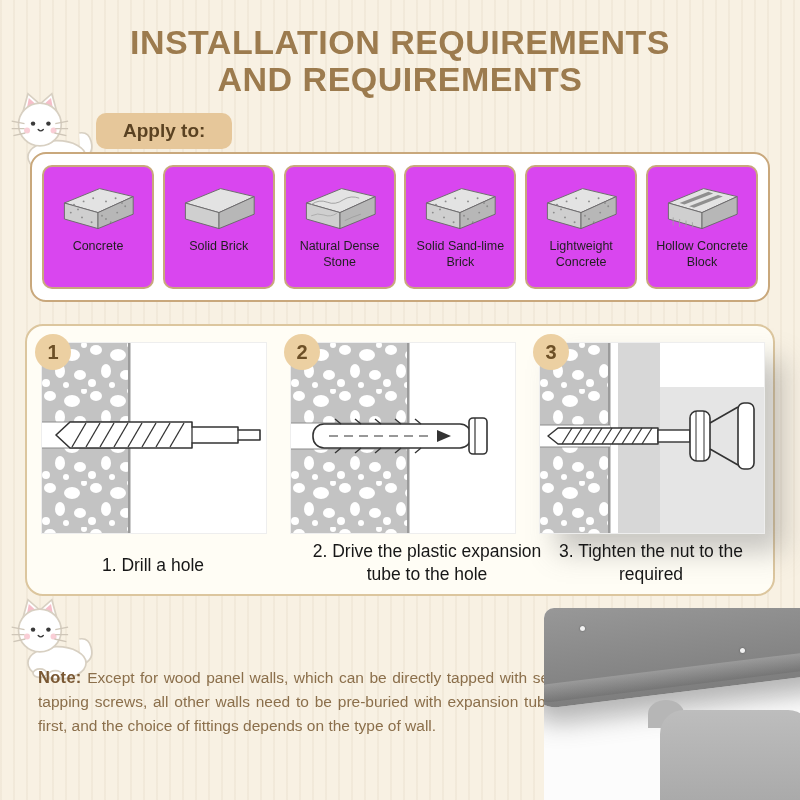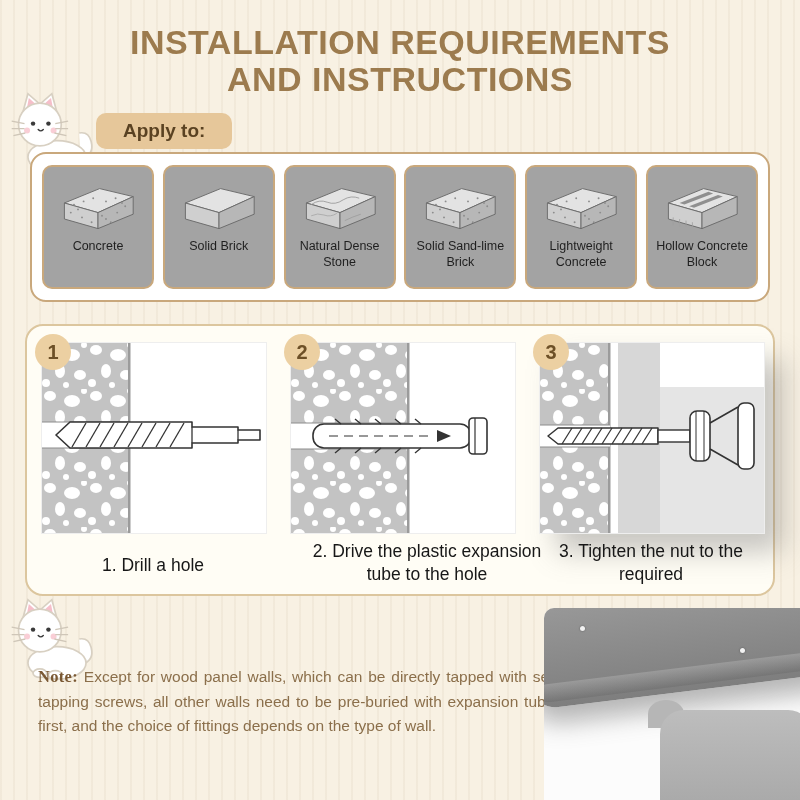--- a/index.html
+++ b/index.html
@@ -21,21 +21,21 @@
   .apply-badge{
     position:absolute;left:96px;top:113px;background:#e6c79a;color:#5a4222;
     font-weight:700;font-size:19px;padding:7px 27px;border-radius:10px;
   }
   .materials-panel{
     position:absolute;left:30px;top:152px;width:740px;height:150px;box-sizing:border-box;
     background:#fff;border:2px solid #c9a87c;border-radius:16px;
     display:flex;align-items:center;justify-content:space-between;padding:0 10px;
   }
   .material-card{
-    width:112px;height:124px;box-sizing:border-box;background:#a3a3a3;
+    width:112px;height:124px;box-sizing:border-box;background:#d946ef;
     border:2px solid #c9a87c;border-radius:10px;
     display:flex;flex-direction:column;align-items:center;padding-top:12px;
   }
   .material-icon{height:56px;display:flex;align-items:center;justify-content:center;}
   .material-label{font-size:12.5px;color:#1f1f1f;text-align:center;line-height:1.3;margin-top:3px;padding:0 3px;}
   .steps-panel{
     position:absolute;left:25px;top:324px;width:750px;height:272px;box-sizing:border-box;
     background:#fffdf5;border:2px solid #dcc69e;border-radius:18px;
   }
   .step-image{position:absolute;top:16px;width:224px;height:190px;background:#fff;border:1px solid #eee;}
@@ -47,21 +47,21 @@
     background:#ecd0a2;color:#6d5027;font-weight:700;font-size:20px;
     display:flex;align-items:center;justify-content:center;z-index:3;
   }
   .num1{left:8px;} .num2{left:257px;} .num3{left:506px;}
   .step-caption{position:absolute;width:244px;text-align:center;font-size:17.5px;color:#171717;line-height:1.3;}
   .cap1{left:4px;top:228px;} .cap2{left:253px;top:214px;margin-left:25px;} .cap3{left:502px;top:214px;text-align:center;}
   .note{
     position:absolute;left:38px;top:648px;width:524px;
     font-size:15.5px;line-height:1.58;color:#8b6f4b;text-align:justify;
   }
-  .note b{color:#7a5833;font-weight:800;font-size:16.5px;letter-spacing:.3px;font-family:Liberation Serif, serif;}
+  .note b{color:#7a5833;font-weight:800;font-size:16.5px;letter-spacing:.3px;}
   .photo{
     position:absolute;right:0;bottom:0;width:256px;height:192px;overflow:hidden;
     background:#fcfcfc;border-top-left-radius:10px;
   }
   .photo .slab{
     position:absolute;left:-20px;top:-36px;width:306px;height:120px;
     background:linear-gradient(180deg,#9d9d9d,#7e7e7e);
     border-radius:26px;transform:rotate(-7deg);
     box-shadow:0 16px 24px rgba(95,95,95,.45);
   }
@@ -135,21 +135,21 @@
       <use href="#blk-base"></use>
       <polygon points="22,26 58,12 64,14 28,28" fill="#8f8f8f"></polygon>
       <polygon points="34,30 70,16 76,18 40,32" fill="#8f8f8f"></polygon>
       <path d="M14,44 v10 M22,46 v10 M30,48 v8 M38,50 v7" stroke="#a0a0a0" stroke-width="1"></path>
     </symbol>
   </defs>
 </svg>
 
 <div class="page">
 
-  <h1 class="title"><span>INSTALLATION REQUIREMENTS</span><br><span>AND INSTRUCTIONS</span></h1>
+  <h1 class="title"><span>INSTALLATION REQUIREMENTS</span><br><span>AND REQUIREMENTS</span></h1>
 
   <div class="cat cat-top">
     <svg viewBox="0 0 110 100" width="94" height="90">
       <path d="M90,80 q16,-4 12,-20 q-3,-12 -14,-10" fill="#fff" stroke="#d8d0c2" stroke-width="2"></path>
       <ellipse cx="62" cy="78" rx="34" ry="19" fill="#fff" stroke="#d8d0c2" stroke-width="2"></ellipse>
       <polygon points="22,26 28,4 44,18" fill="#fff" stroke="#d8d0c2" stroke-width="2"></polygon>
       <polygon points="62,26 56,4 40,18" fill="#fff" stroke="#d8d0c2" stroke-width="2"></polygon>
       <polygon points="27,20 29,9 38,17" fill="#f6bfca"></polygon>
       <polygon points="57,20 55,9 46,17" fill="#f6bfca"></polygon>
       <circle cx="42" cy="40" r="25" fill="#fff" stroke="#d8d0c2" stroke-width="2"></circle>

